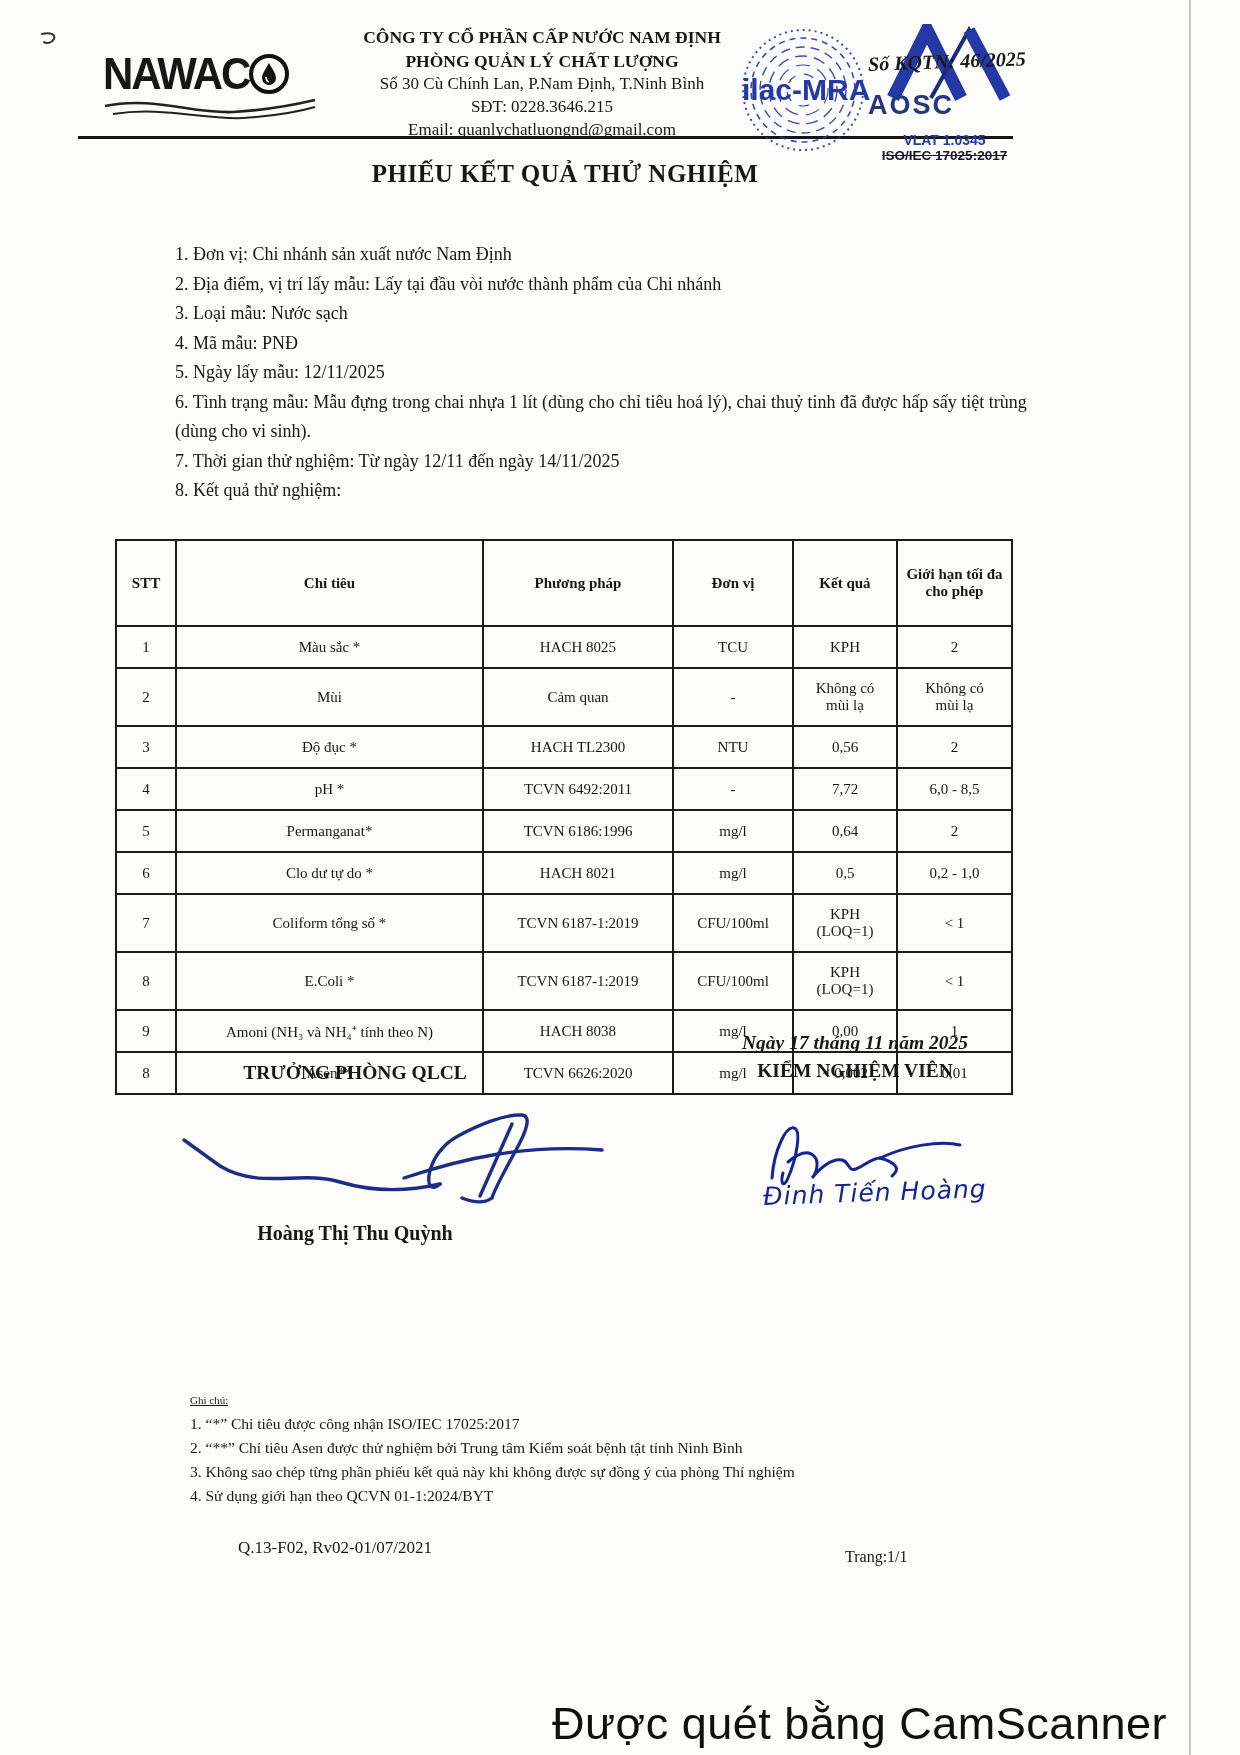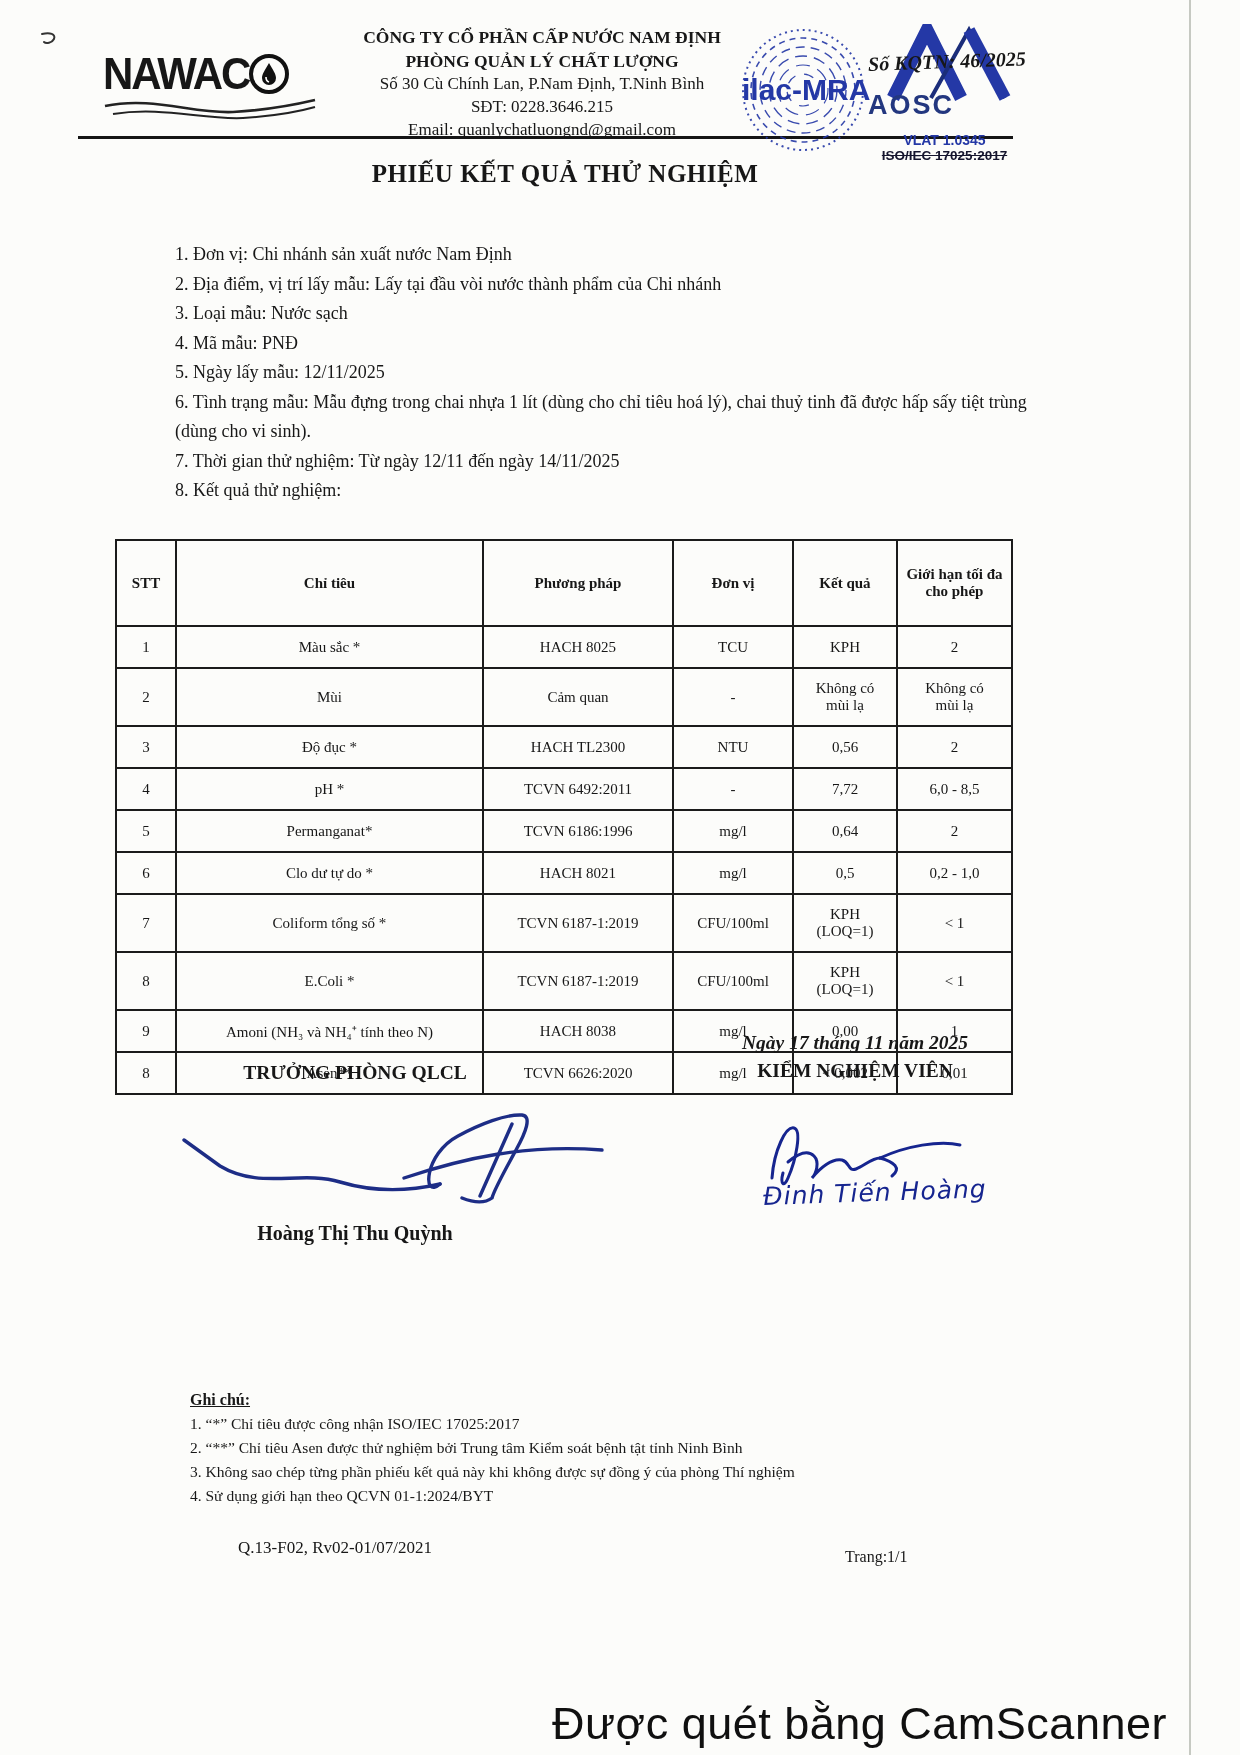--- a/index.html
+++ b/index.html
@@ -50,21 +50,21 @@
     font-weight:bold;font-size:19.5px;}
   .sig-left-svg{position:absolute;left:178px;top:1092px;}
   .sig-right-svg{position:absolute;left:742px;top:1118px;}
   .sig-right-name{position:absolute;left:715px;top:1178px;width:320px;text-align:center;
     font-style:italic;font-size:25px;color:#16258f;transform:rotate(-2deg);
     font-family:"DejaVu Sans",sans-serif;letter-spacing:1px;}
   .sig-left-name{position:absolute;left:185px;top:1222px;width:340px;text-align:center;
     font-weight:bold;font-size:20px;}
   
   .notes{position:absolute;left:190px;top:1388px;width:850px;font-size:15.5px;line-height:24px;}
-  .notes-heading{font-weight:bold;text-decoration:underline;font-size:16px;}
+  .notes-heading{font-weight:normal;text-decoration:underline;font-size:11px;}
   
   .doc-code{position:absolute;left:238px;top:1538px;font-size:17px;}
   .page-num{position:absolute;left:845px;top:1548px;font-size:16px;}
   
   .watermark{position:absolute;left:552px;top:1698px;font-family:"Liberation Sans",sans-serif;
     font-size:45px;color:#101010;white-space:nowrap;letter-spacing:.5px;}
   .scan-line{position:absolute;left:1189px;top:0;width:2px;height:1755px;background:#a9ada5;opacity:.65;}
   .corner-mark{position:absolute;left:38px;top:30px;}
 </style>
 </head>

